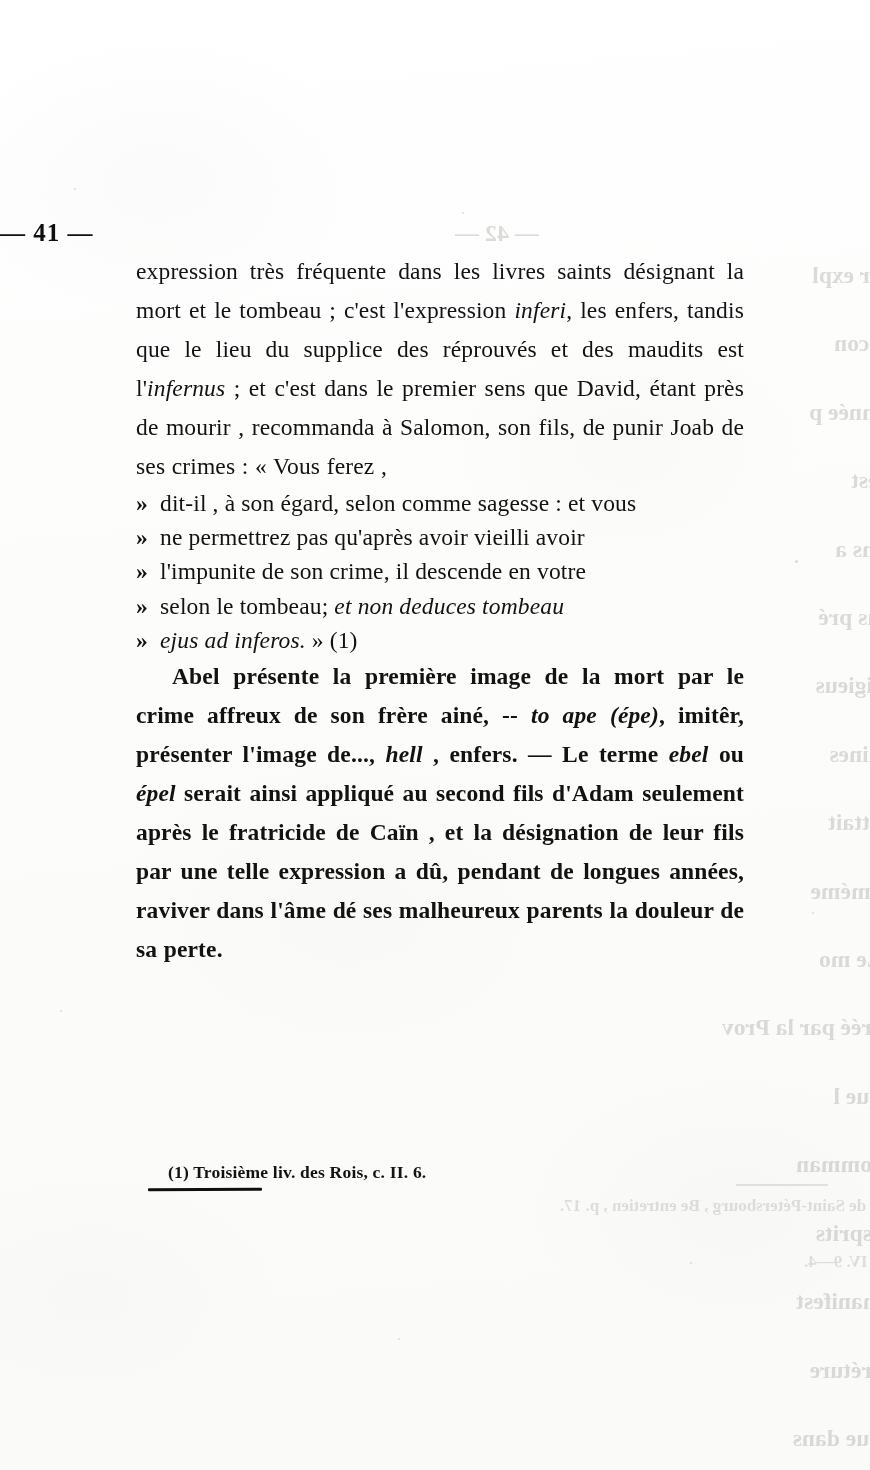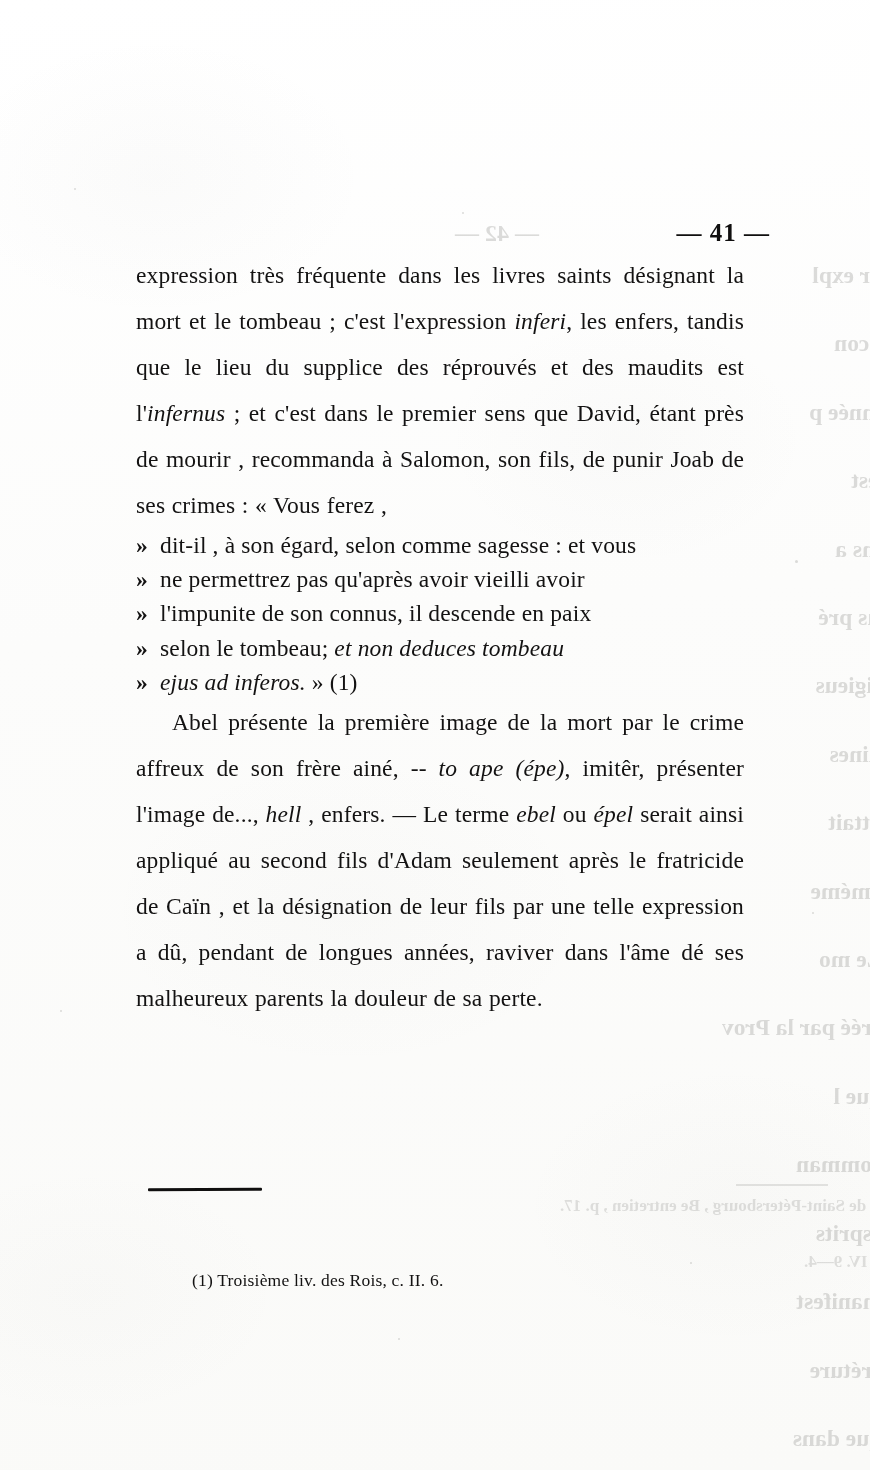--- a/index.html
+++ b/index.html
@@ -82,46 +82,47 @@
   .content {
     position: relative;
     z-index: 3;
   }
 
   .folio {
     position: absolute;
     left: 0;
     top: 219px;
     width: 770px;
-    text-align: right;
+    text-align: left;
     font-weight: 700;
     font-size: 25px;
     letter-spacing: 1px;
     color: #100f0f;
   }
 
   .textblock {
     position: absolute;
     left: 136px;
     top: 252px;
     width: 608px;
   }
 
   p.para {
     margin: 0;
     font-size: 23.5px;
-    line-height: 46px;
+    line-height: 39px;
     text-align: justify;
     text-align-last: left;
     color: #131212;
     letter-spacing: 0.15px;
     word-spacing: 0.5px;
   }
   p.para.indent {
     text-indent: 36px;
+    font-weight: bold;
   }
 
   
   .quoteline {
     font-size: 23.5px;
     line-height: 34.2px;
     color: #131212;
     display: flex;
     letter-spacing: 0.15px;
   }
@@ -149,28 +150,27 @@
     top: 1188px;
     width: 114px;
     height: 3px;
     background: #100f0f;
     transform: rotate(-0.28deg);
     border-radius: 1px;
   }
   .footnote {
     position: absolute;
     left: 168px;
-    top: 1268px;
+    top: 1160px;
     width: 560px;
     font-size: 17.5px;
     line-height: 25px;
-    font-weight: 400;
+    font-weight: 700;
     color: #131212;
     letter-spacing: 0.2px;
-    margin-left: 24px;
   }
 
   
   .speck {
     position: absolute;
     z-index: 2;
     background: #9b9b97;
     border-radius: 50%;
     opacity: 0.35;
     pointer-events: none;
@@ -253,21 +253,21 @@
       <div class="quoteline">
         <span class="gmark">»</span>
         <span class="qtext">dit-il , à son égard, selon comme sagesse : et vous</span>
       </div>
       <div class="quoteline">
         <span class="gmark">»</span>
         <span class="qtext">ne permettrez pas qu'après avoir vieilli avoir</span>
       </div>
       <div class="quoteline">
         <span class="gmark">»</span>
-        <span class="qtext">l'impunite de son connus, il descende en paix</span>
+        <span class="qtext">l'impunite de son crime, il descende en votre</span>
       </div>
       <div class="quoteline">
         <span class="gmark">»</span>
         <span class="qtext"><span>selon le tombeau; </span><i>et non deduces tombeau</i></span>
       </div>
       <div class="quoteline last">
         <span class="gmark">»</span>
         <span class="qtext"><i>ejus ad inferos.</i><span> » (1)</span></span>
       </div>
 

